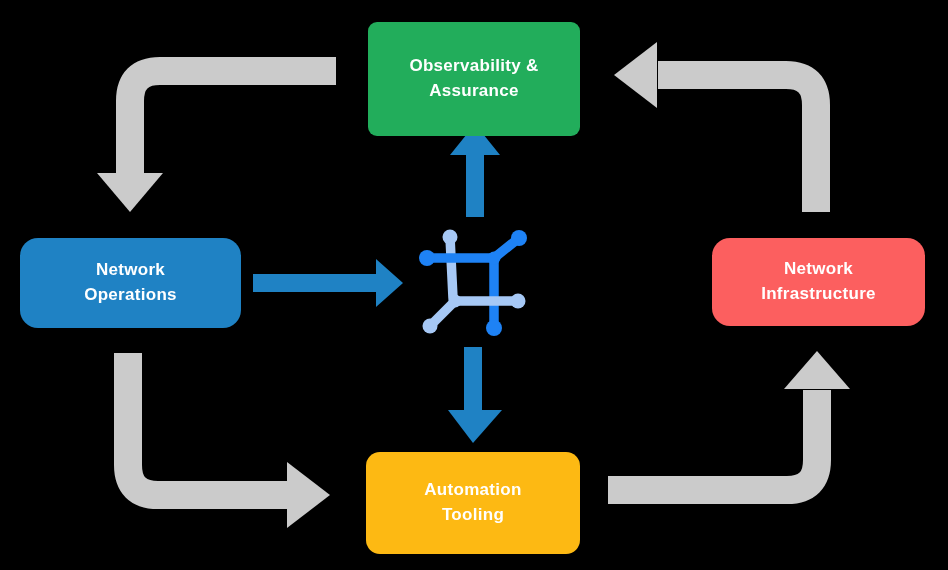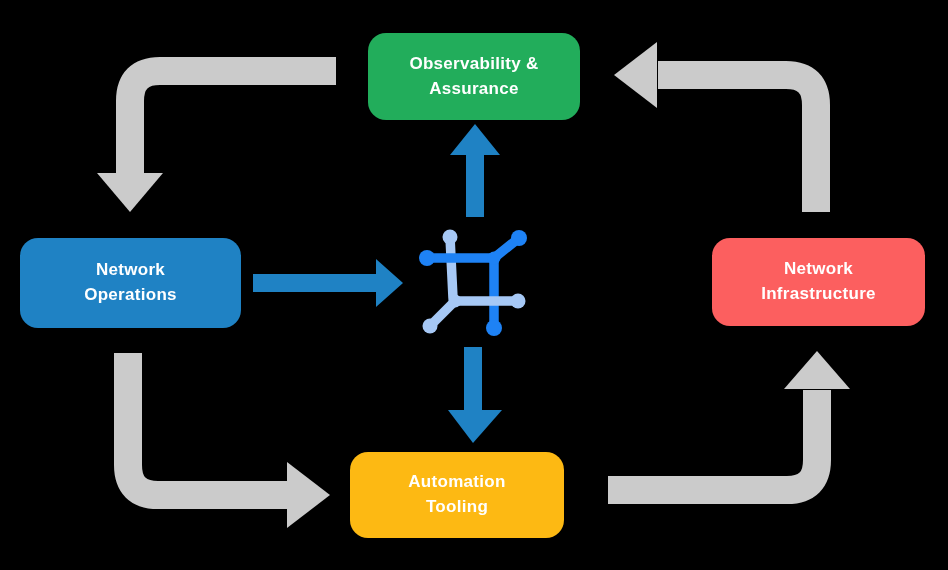--- a/index.html
+++ b/index.html
@@ -66,24 +66,24 @@
     text-align: center;
   }
   .node-label {
     color: var(--text, #fff);
     font-size: 17px;
     font-weight: 600;
     letter-spacing: 0.3px;
     line-height: 1.45;
     white-space: pre-line;
   }
-  .node-observability { left: 368px; top: 33px;  width: 212px; height: 87px; background: var(--green, #22ad5b); }
+  .node-observability { left: 368px; top: 22px;  width: 212px; height: 114px; background: var(--green, #22ad5b); border-radius: 9px; }
   .node-operations    { left: 20px;  top: 238px; width: 221px; height: 90px; background: var(--blue, #1f82c4); }
   .node-infrastructure{ left: 712px; top: 238px; width: 213px; height: 88px; background: var(--red, #fc5f5f); }
-  .node-tooling       { left: 350px; top: 452px; width: 214px; height: 86px; background: var(--yellow, #fdb913); }
+  .node-tooling       { left: 366px; top: 452px; width: 214px; height: 102px; background: var(--yellow, #fdb913); border-radius: 14px; }
 </style>
 </head>
 <body>
 
 <div class="canvas">
 
   <svg class="layer" viewBox="0 0 948 570">
 
     <g class="gray-arrow">
       <path d="M336,71 H160 Q130,71 130,101 V174"></path>

